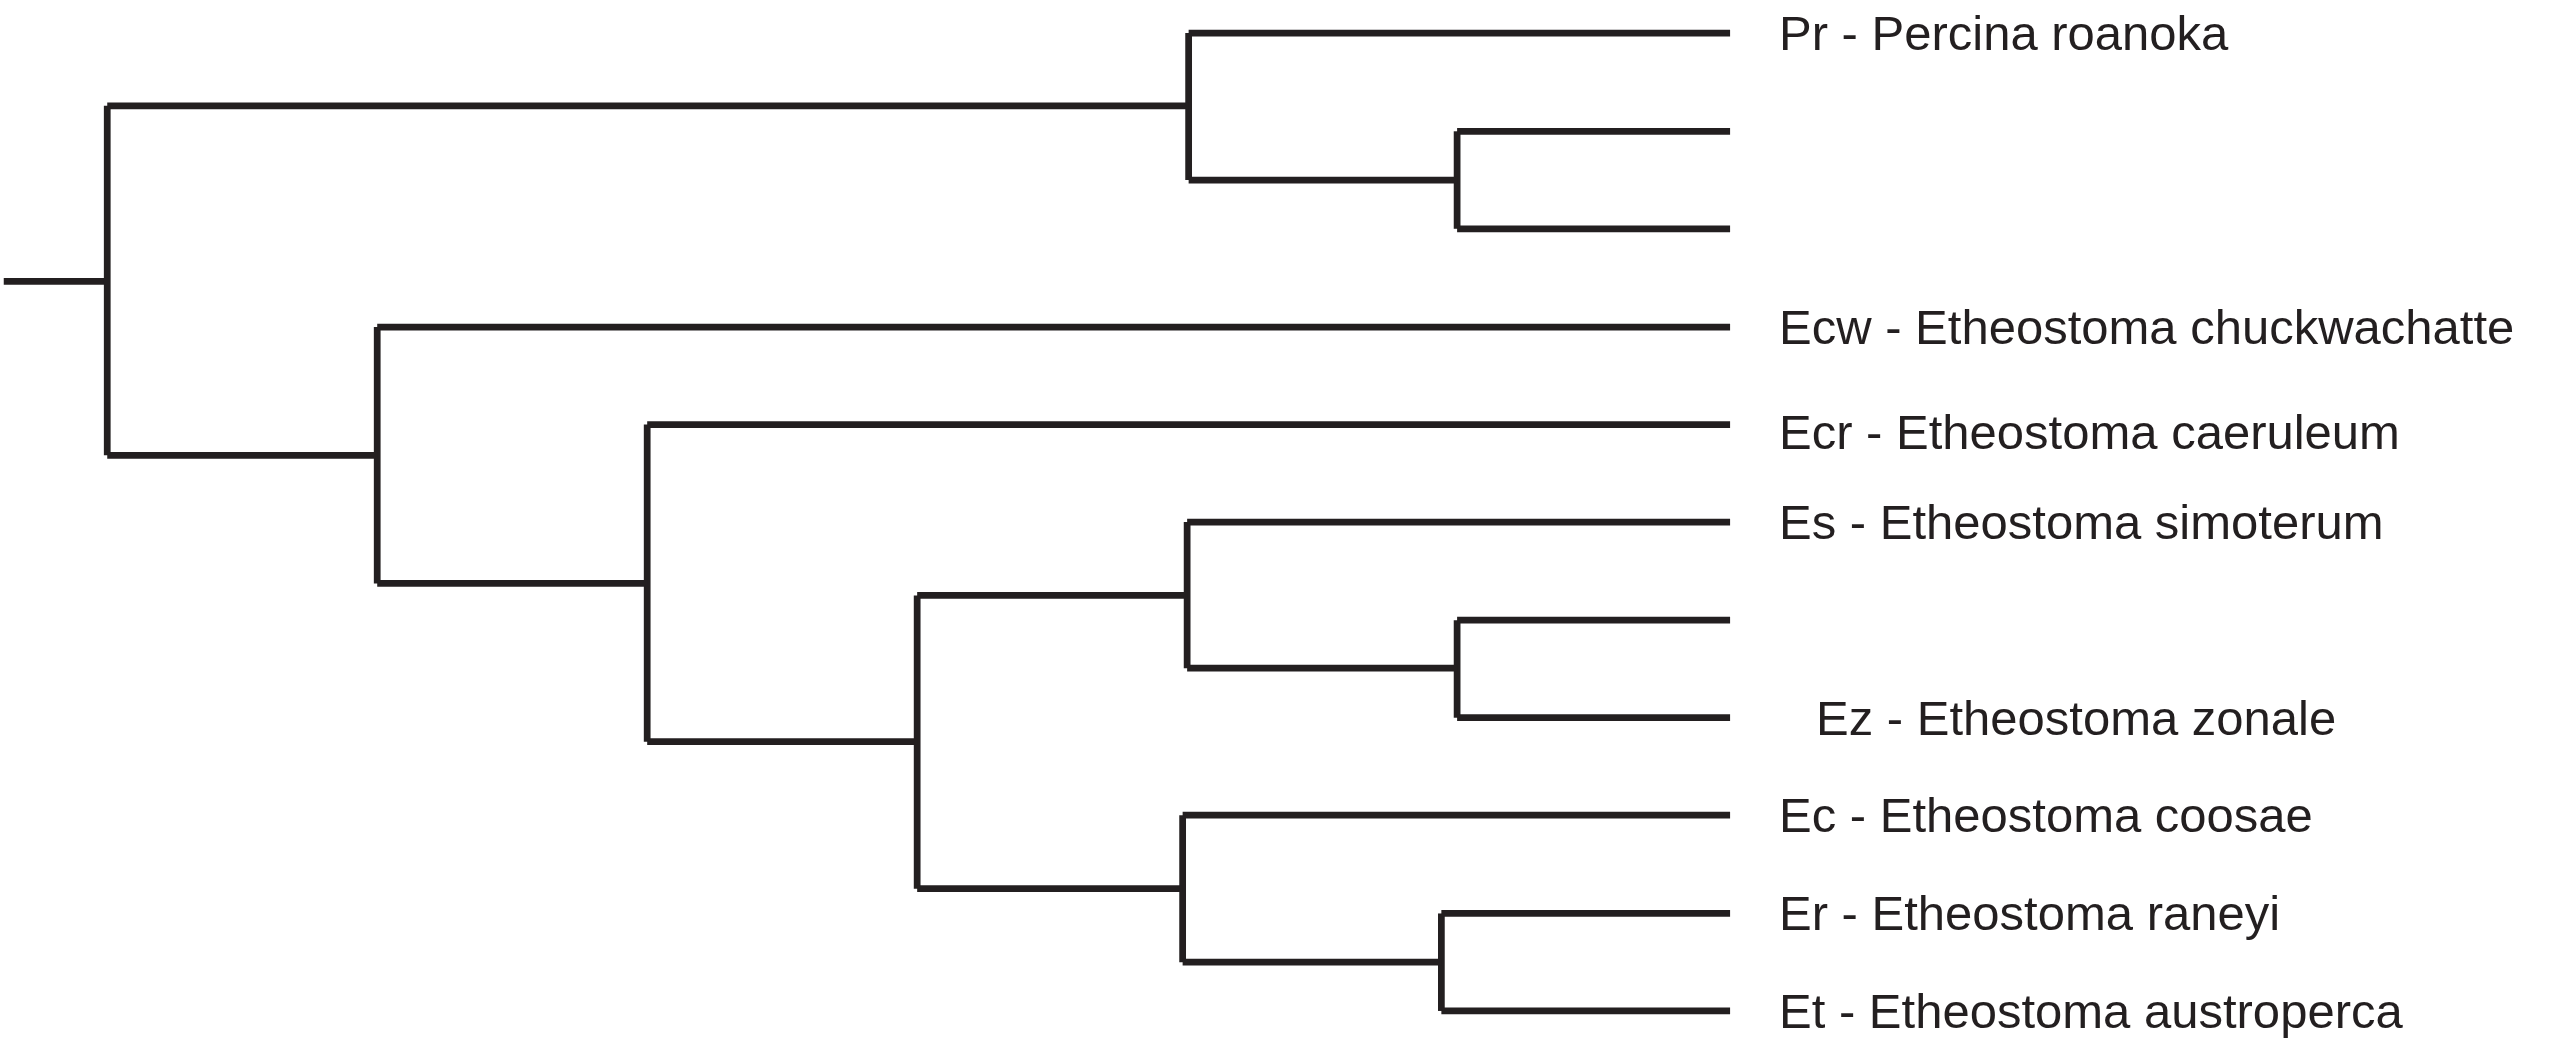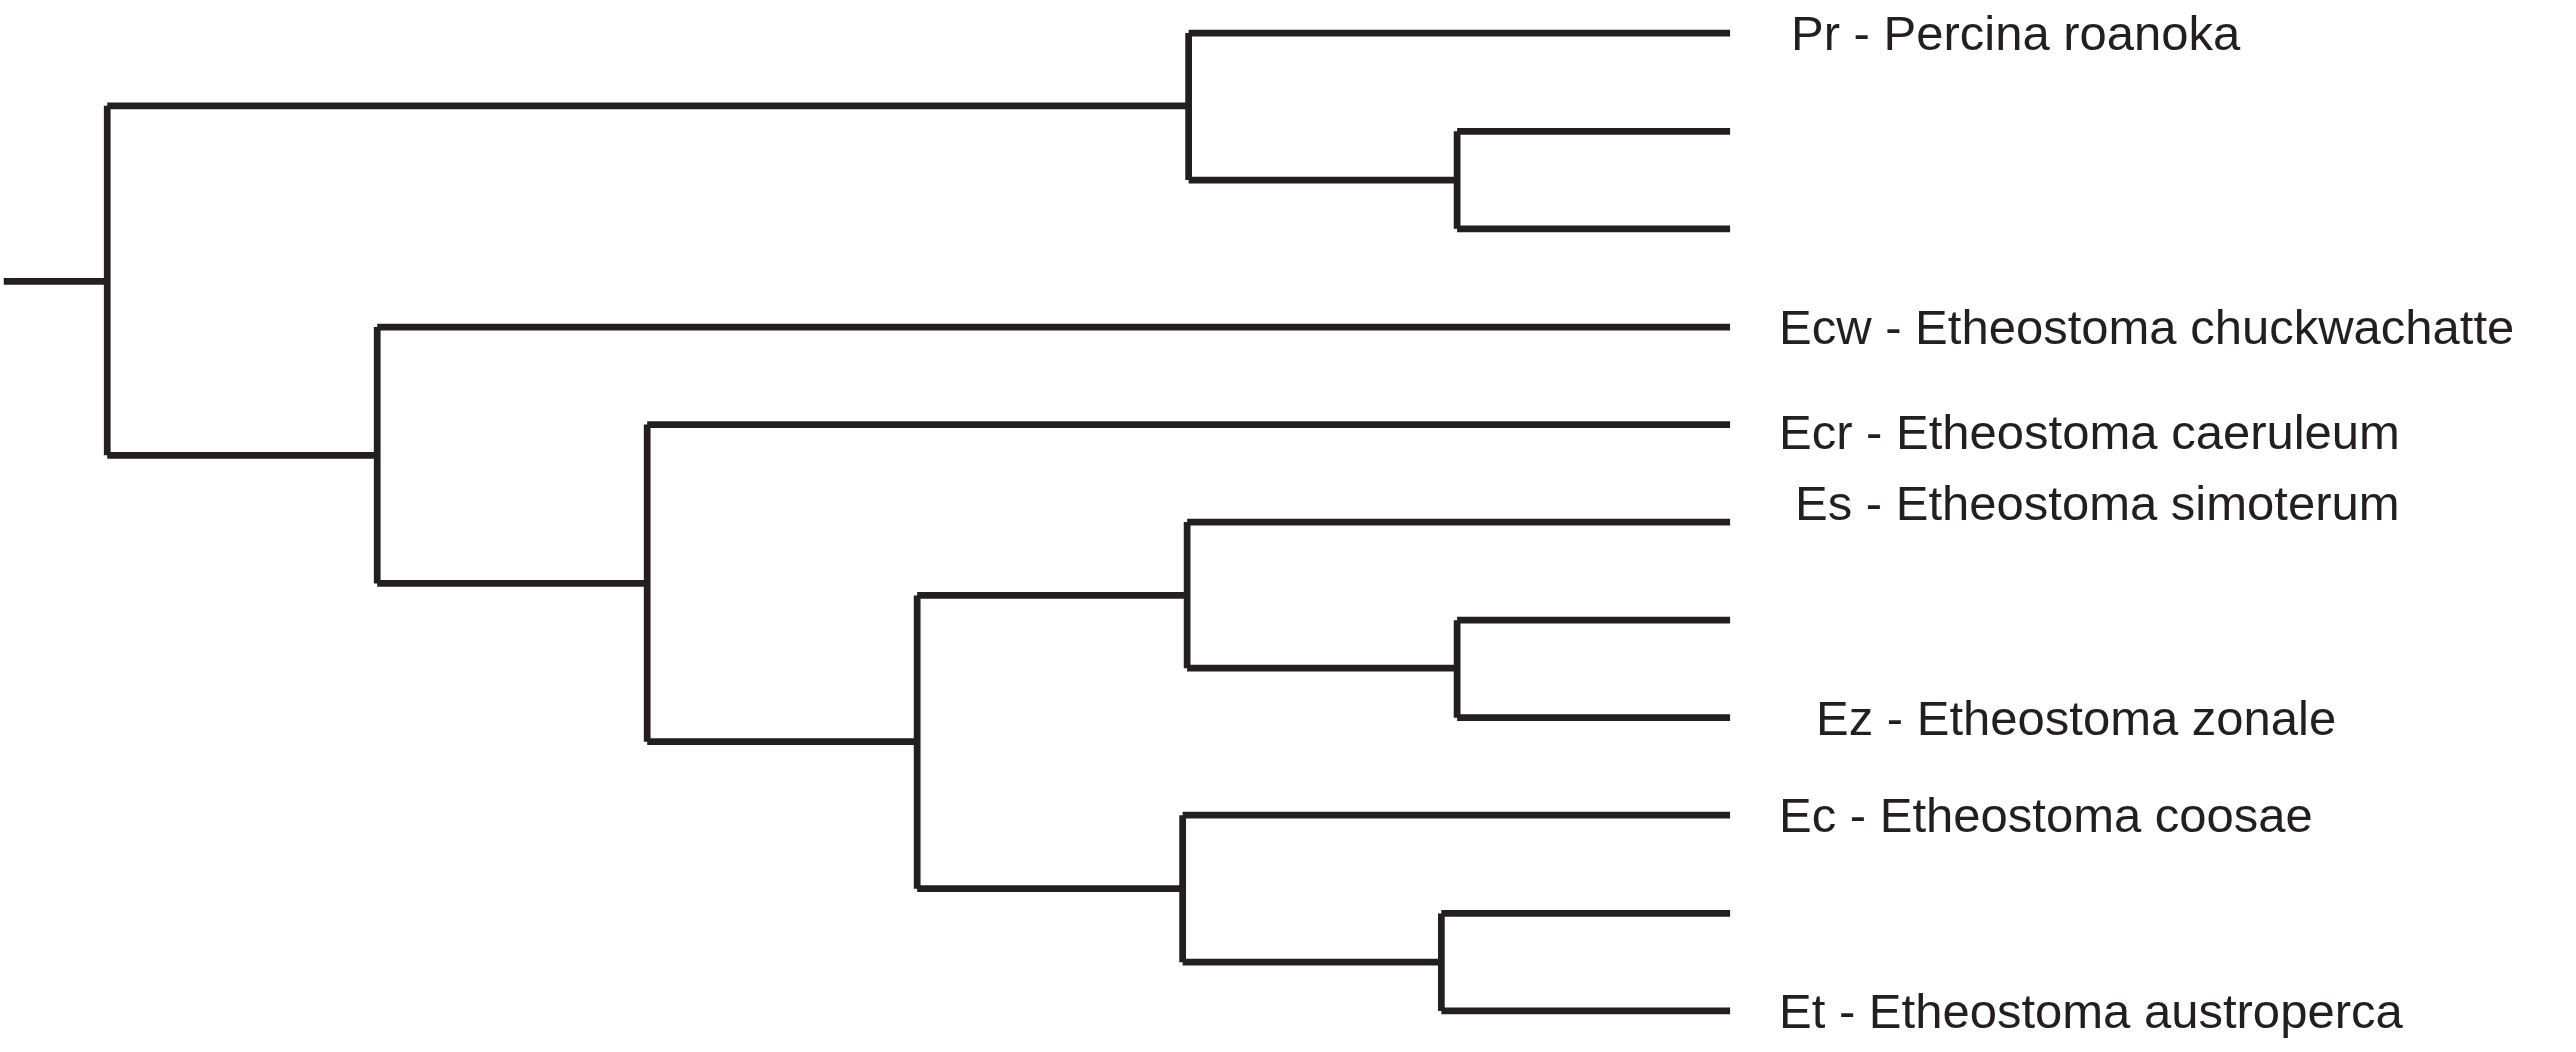--- a/index.html
+++ b/index.html
@@ -76,23 +76,24 @@
         <line x1="1583" y1="696" x2="2307" y2="696" stroke="#231f20" stroke-width="9" stroke-linecap="butt"></line>
         <line x1="1943" y1="827" x2="2307" y2="827" stroke="#231f20" stroke-width="9" stroke-linecap="butt"></line>
         <line x1="1943" y1="957" x2="2307" y2="957" stroke="#231f20" stroke-width="9" stroke-linecap="butt"></line>
         <line x1="1577" y1="1087" x2="2307" y2="1087" stroke="#231f20" stroke-width="9" stroke-linecap="butt"></line>
         <line x1="1922" y1="1218" x2="2307" y2="1218" stroke="#231f20" stroke-width="9" stroke-linecap="butt"></line>
         <line x1="1922" y1="1348" x2="2307" y2="1348" stroke="#231f20" stroke-width="9" stroke-linecap="butt"></line>
       </g>
   </svg>
 
   <div id="labels-layer">
-      <div class="tip-label" style="left: 1779px; top: 33px; margin-left: 12px;">Pr - Percina roanoka</div>
+      <div class="tip-label" style="left: 1779px; top: 33px;">Pr - Percina roanoka</div>
       <div class="tip-label" style="left: 1779px; top: 327px;">Ecw - Etheostoma chuckwachatte</div>
       <div class="tip-label" style="left: 1779px; top: 424px; margin-top: 8px;">Ecr - Etheostoma caeruleum</div>
-      <div class="tip-label" style="left: 1779px; top: 503px; margin-left: 16px;">Es - Etheostoma simoterum</div>
+      <div class="tip-label" style="left: 1779px; top: 522px;">Es - Etheostoma simoterum</div>
       <div class="tip-label" style="left: 1779px; top: 718px; margin-left: 37px;">Ez - Etheostoma zonale</div>
       <div class="tip-label" style="left: 1779px; top: 815px; text-align: right;">Ec - Etheostoma coosae</div>
+      <div class="tip-label" style="left: 1779px; top: 913px;">Er - Etheostoma raneyi</div>
       <div class="tip-label" style="left: 1779px; top: 1011px;">Et - Etheostoma austroperca</div>
     </div>
 
 </div>
 
 
 </body></html>

